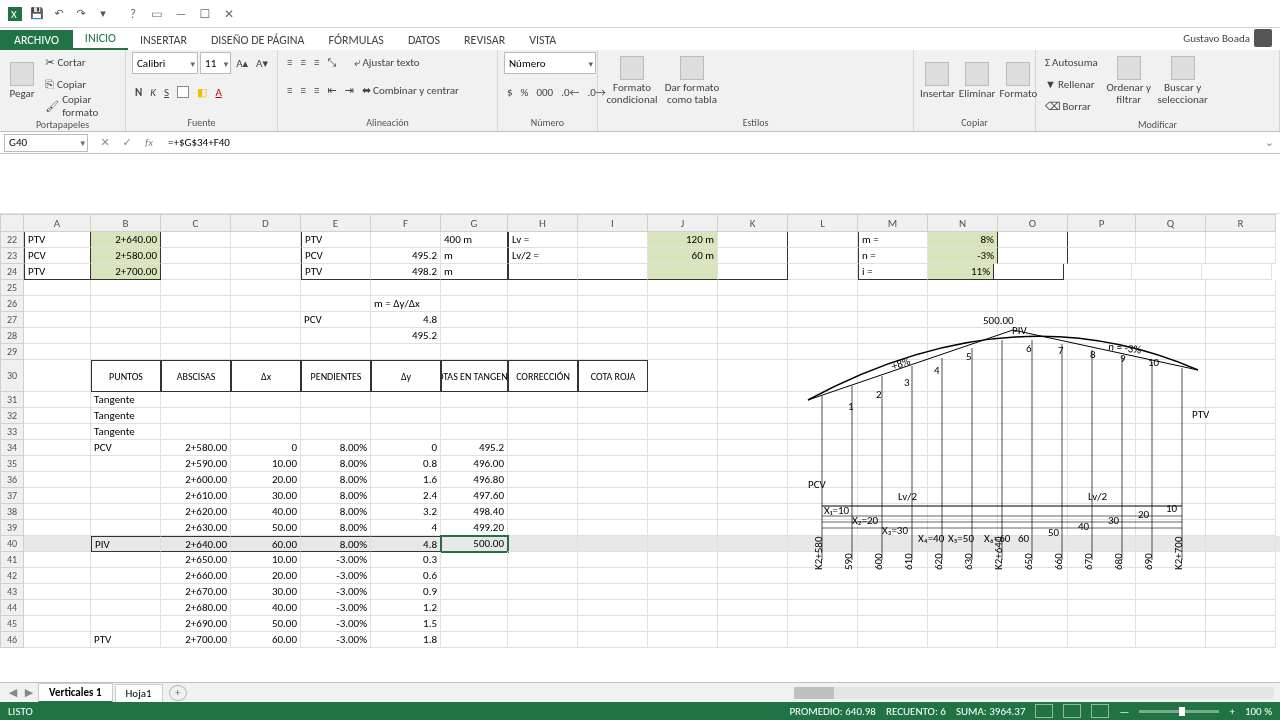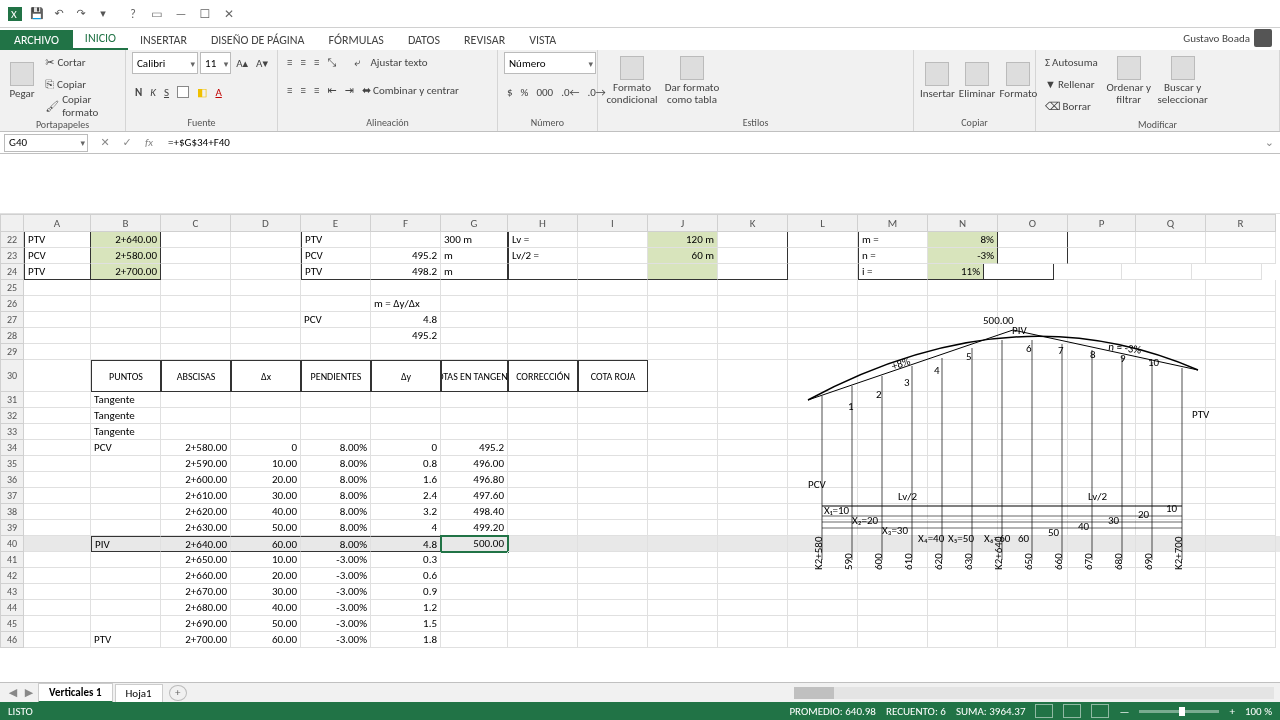--- a/index.html
+++ b/index.html
@@ -179,21 +179,21 @@
     <div class="ribbon-group-label">Fuente</div>
   </div>
   <div class="ribbon-group" style="width:220px">
     <div class="rg-col">
       <div class="rg-row">
         <span class="rg-btn">≡</span>
         <span class="rg-btn">≡</span>
         <span class="rg-btn">≡</span>
         <span class="rg-btn">⤡</span>
         <span style="width:8px"></span>
-        <span class="rg-btn">⤶ <span style="margin-left:10px">Ajustar texto</span></span>
+        <span class="rg-btn">⤶ <span style="margin-left:2px">Ajustar texto</span></span>
       </div>
       <div class="rg-row" style="margin-top:6px">
         <span class="rg-btn">≡</span>
         <span class="rg-btn">≡</span>
         <span class="rg-btn">≡</span>
         <span class="rg-btn">⇤</span>
         <span class="rg-btn">⇥</span>
         <span class="rg-btn">⬌ <span style="margin-left:2px">Combinar y centrar</span></span>
       </div>
     </div>
@@ -299,21 +299,21 @@
     </div>
   <div class="grid-body" id="grid-body">
       <div class="row ">
         <div class="rowh">22</div>
         <div class="cell  b-l b-r" style="width:67px">PTV</div>
         <div class="cell r green-fill b-r" style="width:70px">2+640.00</div>
         <div class="cell" style="width:70px"></div>
         <div class="cell" style="width:70px"></div>
         <div class="cell  b-l" style="width:70px">PTV</div>
         <div class="cell r " style="width:70px"></div>
-        <div class="cell  b-r" style="width:67px">300 m</div>
+        <div class="cell  b-r" style="width:67px">400 m</div>
         <div class="cell  b-l" style="width:70px">Lv =</div>
         <div class="cell r " style="width:70px"></div>
         <div class="cell r green-fill" style="width:70px">120 m</div>
         <div class="cell r b-r" style="width:70px"></div>
         <div class="cell" style="width:70px"></div>
         <div class="cell  b-l" style="width:70px">m =</div>
         <div class="cell r green-fill b-r" style="width:70px">8%</div>
         <div class="cell r b-r" style="width:70px"></div>
         <div class="cell" style="width:68px"></div>
         <div class="cell" style="width:70px"></div>
@@ -348,21 +348,21 @@
         <div class="cell" style="width:70px"></div>
         <div class="cell  b-l b-b" style="width:70px">PTV</div>
         <div class="cell r  b-b" style="width:70px">498.2</div>
         <div class="cell  b-r b-b" style="width:67px">m</div>
         <div class="cell  b-l b-b" style="width:70px"></div>
         <div class="cell r  b-b" style="width:70px"></div>
         <div class="cell r green-fill b-b" style="width:70px"></div>
         <div class="cell r b-r b-b" style="width:70px"></div>
         <div class="cell" style="width:70px"></div>
         <div class="cell  b-l b-b" style="width:70px">i =</div>
-        <div class="cell r green-fill b-r b-b" style="width:56px">11%</div>
+        <div class="cell r green-fill b-r b-b" style="width:66px">11%</div>
         <div class="cell r b-r b-b" style="width:70px"></div>
         <div class="cell" style="width:68px"></div>
         <div class="cell" style="width:70px"></div>
         <div class="cell" style="width:70px"></div>
       </div>
       <div class="row ">
         <div class="rowh">25</div>
         <div class="cell" style="width:67px"></div>
         <div class="cell" style="width:70px"></div>
         <div class="cell" style="width:70px"></div>

